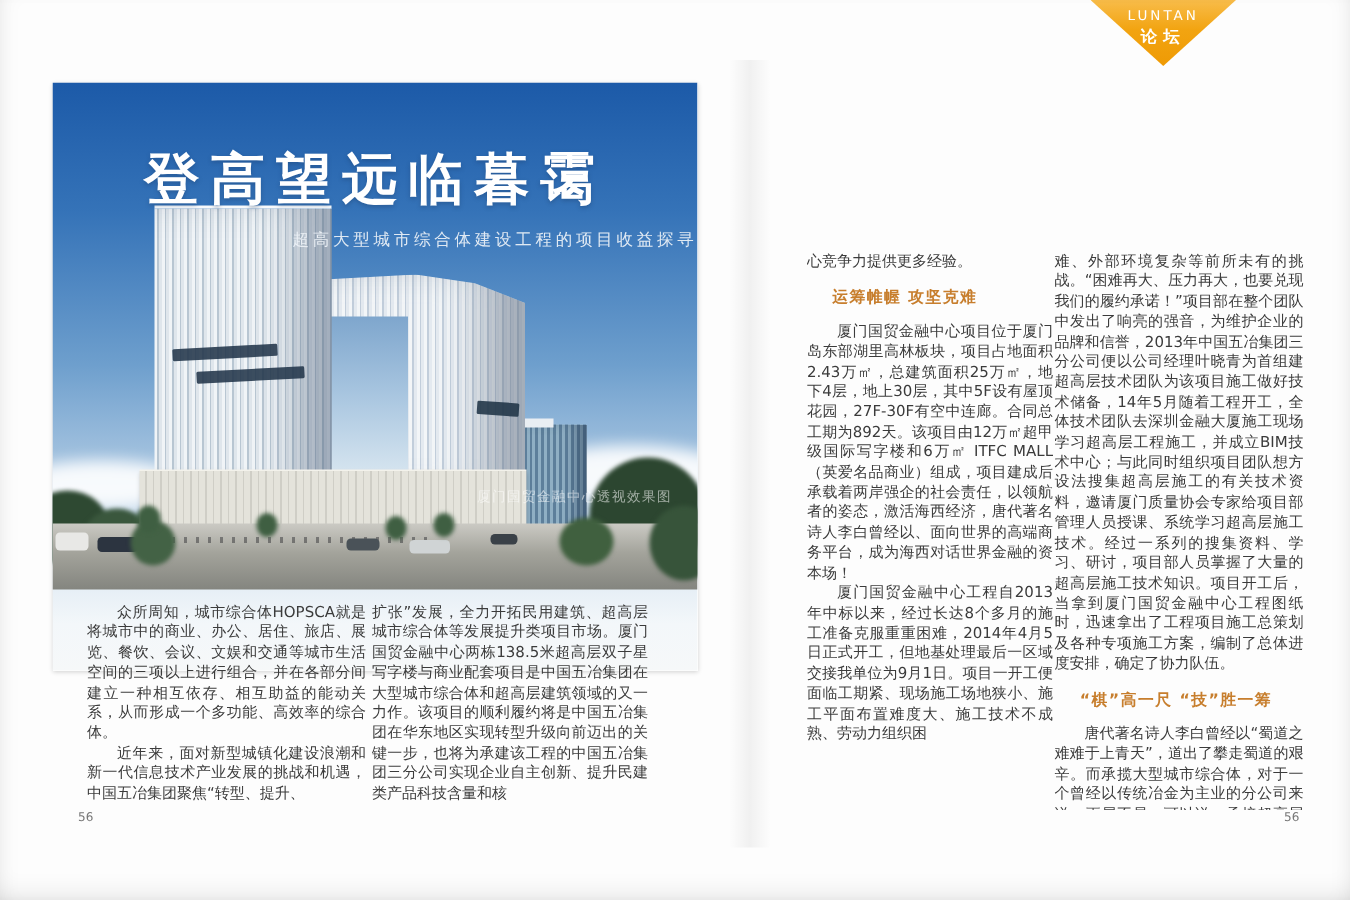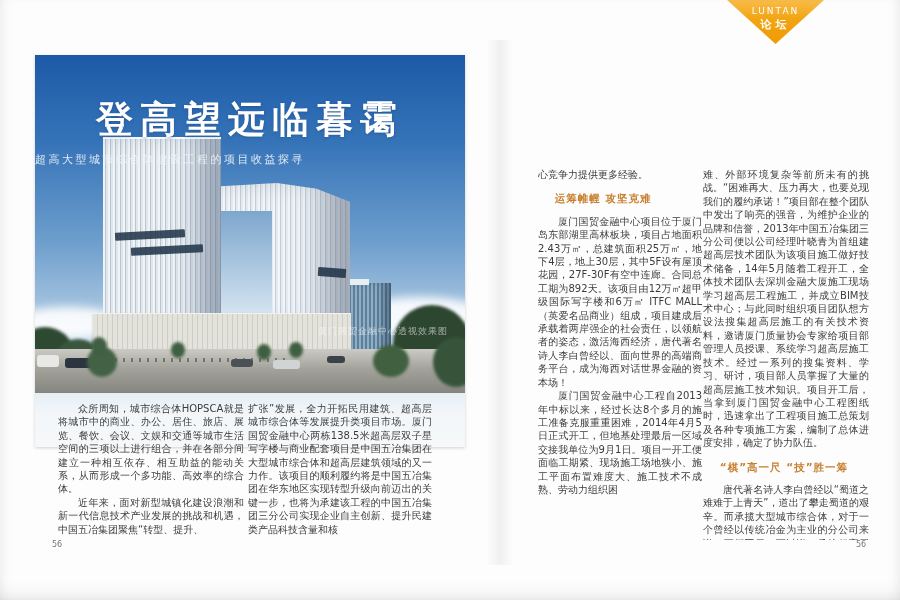--- a/index.html
+++ b/index.html
@@ -79,21 +79,21 @@
   .tree.t5{left:398px;top:282px;width:46px;height:50px;background:#37543a;}
   .tree.t6{left:338px;top:290px;width:36px;height:32px;background:#40603f;}
   .tree.s1{left:56px;top:282px;width:16px;height:18px;background:#3f5f42;}
   .tree.s2{left:136px;top:287px;width:14px;height:16px;background:#3f5f42;}
   .tree.s3{left:222px;top:289px;width:14px;height:16px;background:#3f5f42;}
   .tree.s4{left:254px;top:287px;width:14px;height:16px;background:#3f5f42;}
 
   .hero-title{left:0;right:0;top:40px;text-align:center;color:#fff;
     font-family:"DejaVu Serif","Liberation Serif",serif;font-weight:bold;
     font-size:37px;letter-spacing:7px;text-shadow:0 1px 3px rgba(25,55,95,.35);white-space:nowrap;}
-  .hero-subtitle{left:0;right:0;top:97px;text-align:left;color:#eef3f8;
+  .hero-subtitle{left:12px;right:0;top:97px;text-align:right;color:#eef3f8;
     font-size:11px;letter-spacing:2.5px;opacity:.92;white-space:nowrap;}
   .photo-caption{left:283px;top:270px;font-size:9px;letter-spacing:1px;
     color:rgba(255,255,255,.55);white-space:nowrap;}
 
   
   .col{position:absolute;font-size:10px;line-height:13.4px;color:#3b3b3b;
     text-align:justify;overflow:hidden;}
   .l-col1{left:58px;top:402px;width:186px;height:138px;}
   .l-col2{left:248px;top:402px;width:184px;height:138px;}
   .r-col1{left:538px;top:168px;width:164px;height:372px;}

